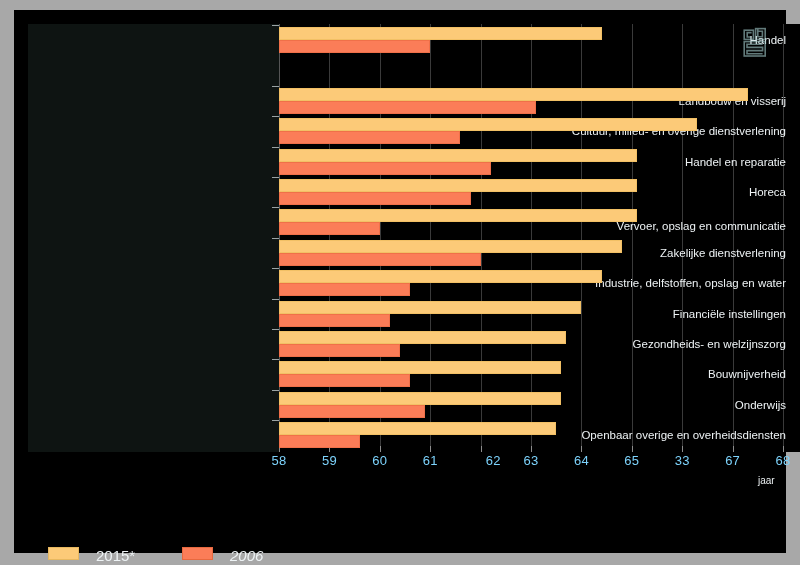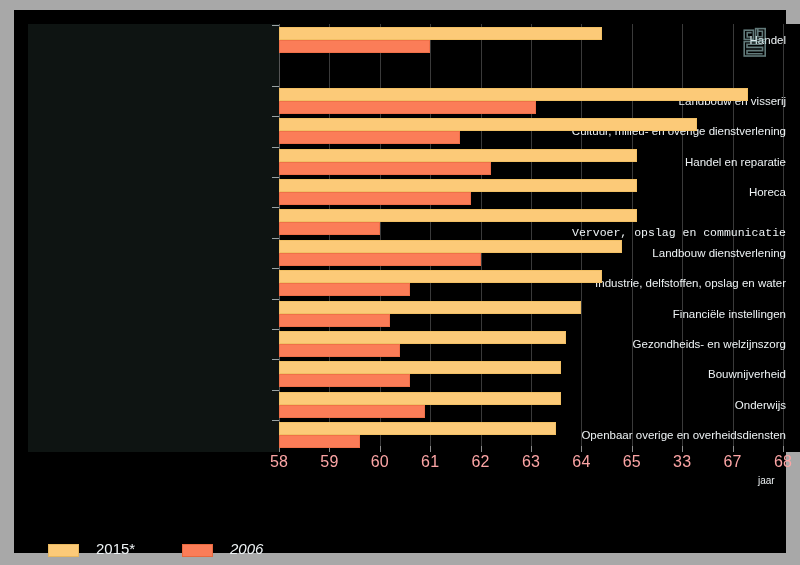--- a/index.html
+++ b/index.html
@@ -56,22 +56,22 @@
     width: 1px;
     height: 6px;
     background: #8d8d8d;
   }
   .tick-label {
     position: absolute;
     top: 443px;
     width: 40px;
     margin-left: -20px;
     text-align: center;
-    color: #fca5a5;
-    font-size: 16px;
+    color: #7dd3fc;
+    font-size: 13px;
     letter-spacing: .2px;
   }
   #axis-unit {
     position: absolute;
     top: 465px;
     left: 744px;
     color: #e9eef0;
     font-size: 10px;
   }
   
@@ -104,23 +104,23 @@
 
   
   #legend {
     position: absolute;
     left: 34px;
     top: 522px;
     height: 22px;
   }
   .legend-item {
     position: absolute;
-    top: 8px;
+    top: 15px;
     display: flex;
-    align-items: flex-end;
+    align-items: flex-start;
   }
   .legend-swatch {
     width: 31px;
     height: 13px;
     box-sizing: border-box;
   }
   .legend-swatch.y2015 { background: #fcca78; border: 1px solid #e8b85f; }
   .legend-swatch.y2006 { background: #fb7d58; border: 1px solid #e8693f; }
   .legend-text {
     margin-left: 17px;
@@ -163,21 +163,21 @@
     <div id="tick-layer">
         <div class="tick-mark" style="left: 265px;"></div>
         <div class="tick-label" style="left: 265px;">58</div>
         <div class="tick-mark" style="left: 315.4px;"></div>
         <div class="tick-label" style="left: 315.4px;">59</div>
         <div class="tick-mark" style="left: 365.8px;"></div>
         <div class="tick-label" style="left: 365.8px;">60</div>
         <div class="tick-mark" style="left: 416.2px;"></div>
         <div class="tick-label" style="left: 416.2px;">61</div>
         <div class="tick-mark" style="left: 466.6px;"></div>
-        <div class="tick-label" style="left: 466.6px;">62</div>
+        <div class="tick-label" style="left: 466.6px; text-align: right;">62</div>
         <div class="tick-mark" style="left: 517px;"></div>
         <div class="tick-label" style="left: 517px;">63</div>
         <div class="tick-mark" style="left: 567.4px;"></div>
         <div class="tick-label" style="left: 567.4px;">64</div>
         <div class="tick-mark" style="left: 617.8px;"></div>
         <div class="tick-label" style="left: 617.8px;">65</div>
         <div class="tick-mark" style="left: 668.2px;"></div>
         <div class="tick-label" style="left: 668.2px;">33</div>
         <div class="tick-mark" style="left: 718.6px;"></div>
         <div class="tick-label" style="left: 718.6px;">67</div>
@@ -191,23 +191,23 @@
         <div class="cat-label" style="top: 24px;">Handel</div>
         <div class="cat-tick" style="top: 15px;"></div>
         <div class="cat-label" style="top: 84.8px;">Landbouw en visserij</div>
         <div class="cat-tick" style="top: 75.8px;"></div>
         <div class="cat-label" style="top: 115.2px;">Cultuur, milieu- en overige dienstverlening</div>
         <div class="cat-tick" style="top: 106.2px;"></div>
         <div class="cat-label" style="top: 145.6px;">Handel en reparatie</div>
         <div class="cat-tick" style="top: 136.6px;"></div>
         <div class="cat-label" style="top: 176px;">Horeca</div>
         <div class="cat-tick" style="top: 167px;"></div>
-        <div class="cat-label" style="top: 216px; font-family: Liberation Mono, monospace;">Vervoer, opslag en communicatie</div>
+        <div class="cat-label" style="top: 210px;">Vervoer, opslag en communicatie</div>
         <div class="cat-tick" style="top: 197.4px;"></div>
-        <div class="cat-label" style="top: 236.8px;">Landbouw dienstverlening</div>
+        <div class="cat-label" style="top: 236.8px;">Zakelijke dienstverlening</div>
         <div class="cat-tick" style="top: 227.8px;"></div>
         <div class="cat-label" style="top: 267.2px;">Industrie, delfstoffen, opslag en water</div>
         <div class="cat-tick" style="top: 258.2px;"></div>
         <div class="cat-label" style="top: 297.6px;">Financiële instellingen</div>
         <div class="cat-tick" style="top: 288.6px;"></div>
         <div class="cat-label" style="top: 328px;">Gezondheids- en welzijnszorg</div>
         <div class="cat-tick" style="top: 319px;"></div>
         <div class="cat-label" style="top: 358.4px;">Bouwnijverheid</div>
         <div class="cat-tick" style="top: 349.4px;"></div>
         <div class="cat-label" style="top: 388.8px;">Onderwijs</div>

